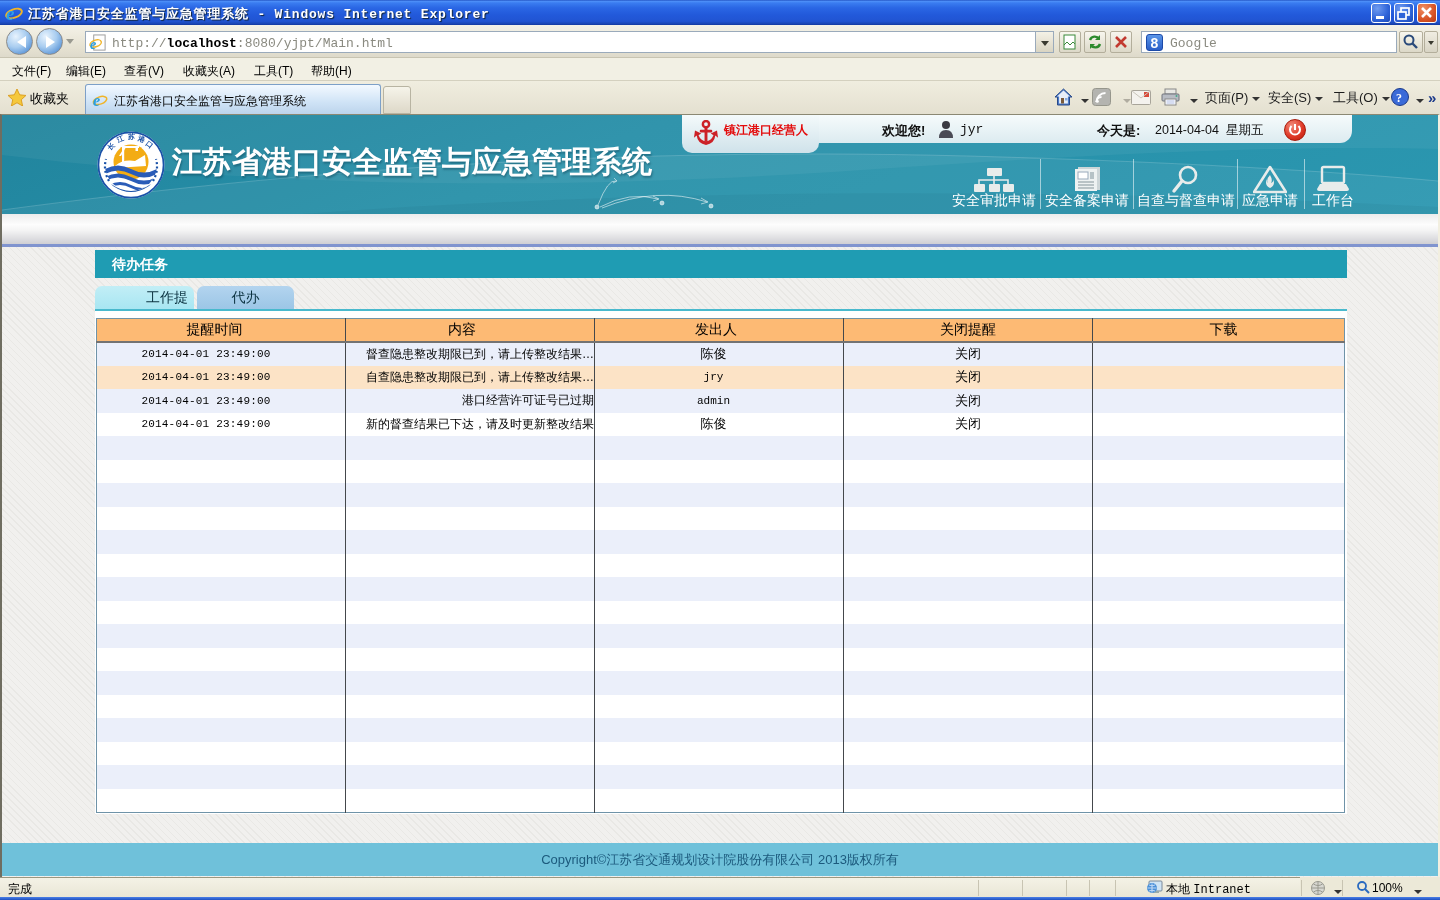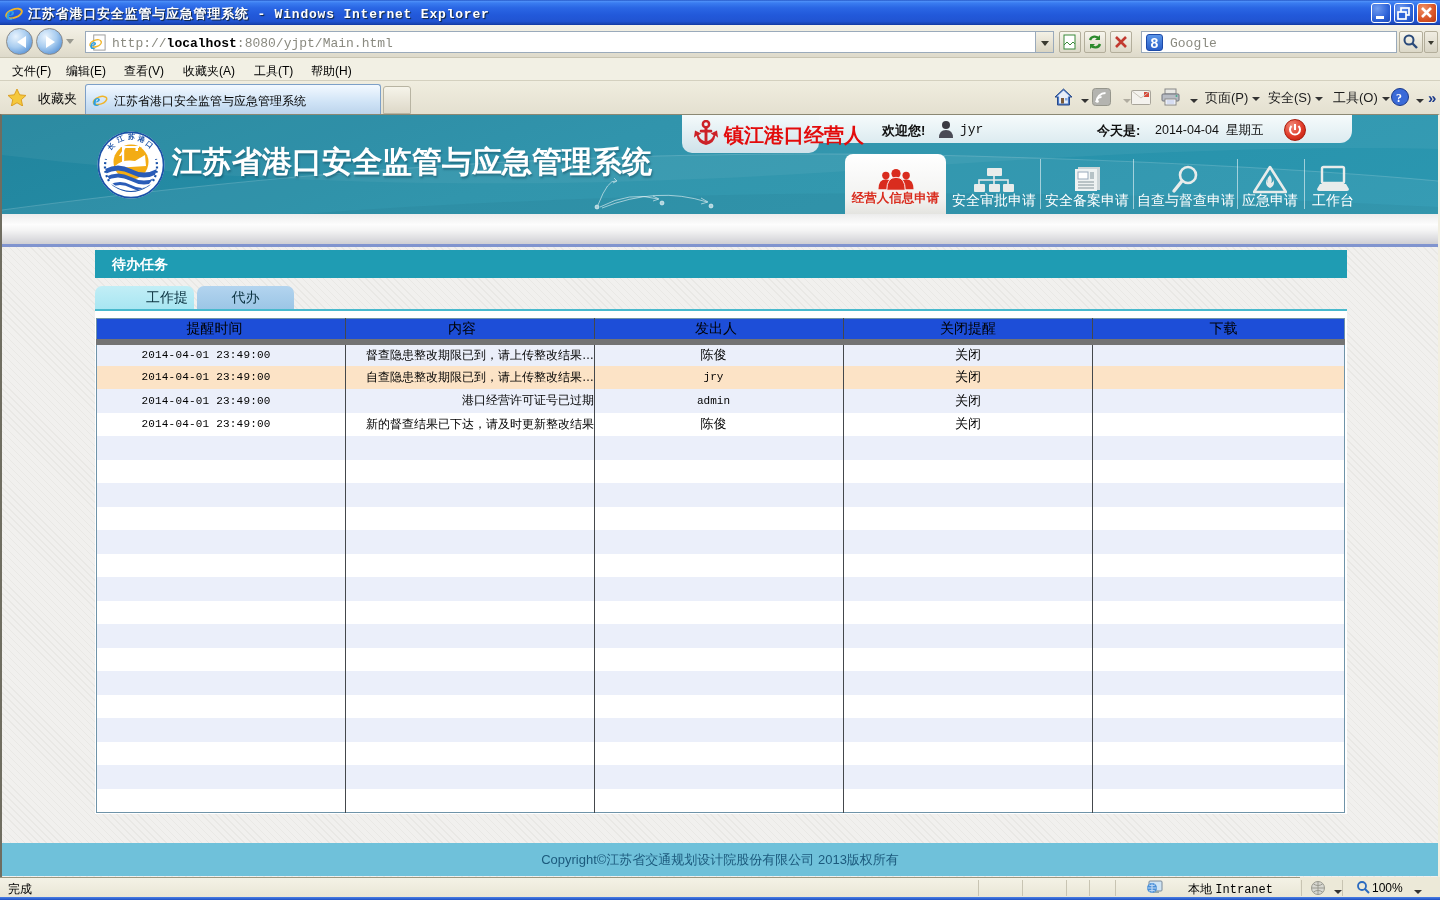--- a/index.html
+++ b/index.html
@@ -36,40 +36,40 @@
 .darr{display:inline-block;width:0;height:0;border:4px solid transparent;border-top:4px solid #333;vertical-align:middle;margin-left:4px;margin-top:4px;}
 
 #page{left:0;top:114px;width:1440px;height:763px;border-left:2px solid #6f6d60;border-right:2px solid #f2efe0;border-top:1px solid #8b8873;overflow:hidden;
 background:repeating-linear-gradient(45deg,#e9e8e5 0 1px,#f1f0ee 1px 5px);}
 #hdr{position:absolute;left:0;top:0;width:1436px;height:99px;background:linear-gradient(160deg,#21849d 0%,#268fa8 40%,#2b97b0 100%);overflow:hidden;}
 #logo{position:absolute;left:95px;top:16px;width:68px;height:68px;}
 #bigtitle{position:absolute;left:170px;top:27px;color:#fff;font-size:30px;font-weight:bold;letter-spacing:0px;text-shadow:1px 2px 2px rgba(0,40,60,.35);white-space:nowrap;}
 
 #ustrip{position:absolute;left:680px;top:0;width:670px;height:28px;background:linear-gradient(180deg,#f6fbfc,#dcebf0);border-radius:0 0 12px 12px;}
 #ribbon{position:absolute;left:680px;top:0;width:137px;height:38px;background:linear-gradient(180deg,#f4fafb,#cfe2ea);border-radius:0 0 10px 10px;}
-#ribbon .rt{position:absolute;left:42px;top:7px;color:#e30b0b;font-weight:bold;font-size:20px;white-space:nowrap;}
+#ribbon .rt{position:absolute;left:42px;top:7px;color:#e30b0b;font-weight:bold;font-size:12px;white-space:nowrap;}
 .ustxt{position:absolute;top:7px;font-size:13px;color:#111;white-space:nowrap;}
 
 #navactive{position:absolute;left:843px;top:39px;width:101px;height:60px;background:linear-gradient(180deg,#ffffff,#f2f2f0 75%,#e4e4e0);border-radius:8px 8px 0 0;}
 .navitm{position:absolute;top:39px;height:60px;color:#fff;font-size:14px;text-align:center;}
 .navitm .lbl{position:absolute;bottom:4px;width:100%;text-align:center;white-space:nowrap;font-size:14px;}
 .navsep{position:absolute;top:44px;width:1px;height:50px;background:rgba(255,255,255,0.55);}
 #navstrip{position:absolute;left:0;top:99px;width:1436px;height:30px;background:linear-gradient(180deg,#ececec 0%,#fdfdfd 35%,#f4f4f4 55%,#cfcfd4 100%);}
 #bluerule{position:absolute;left:0;top:129px;width:1436px;height:3px;background:#8094cf;}
 
 #cbar{position:absolute;left:93px;top:135px;width:1252px;height:28px;background:#1f9cb3;color:#fff;font-weight:bold;font-size:14px;line-height:28px;padding-left:17px;}
 #tab1{position:absolute;left:93px;top:171px;width:99px;height:23px;background:linear-gradient(180deg,#c2eef6,#a8e6f2);border-radius:7px 7px 0 0;text-align:center;font-size:14px;line-height:23px;color:#09303e;padding-left:45px;}
 #tab2{position:absolute;left:195px;top:171px;width:97px;height:23px;background:linear-gradient(180deg,#b3d4ef,#9cc6e6);border-radius:7px 7px 0 0;text-align:center;font-size:14px;line-height:23px;color:#09303e;}
 #cyanrule{position:absolute;left:93px;top:194px;width:1252px;height:2px;background:#49b9cd;}
 #whiteblk{position:absolute;left:93px;top:196px;width:1252px;height:503px;background:#fff;}
 table{border-collapse:collapse;table-layout:fixed;}
 #tbl{position:absolute;left:1px;top:7px;width:1249px;border:1px solid #6f93a8;}
 #tbl td{border-left:1px solid #44484c;height:23.5px;font-size:13px;text-align:center;overflow:hidden;white-space:nowrap;}
 #tbl td:first-child{border-left:none;}
-#tbl .hd td{background:#1d4ed8;border-bottom:6px solid #737373;font-size:14px;}
+#tbl .hd td{background:#fdba74;border-bottom:2px solid #737373;font-size:14px;}
 #tbl .r0 td{background:#ebeffa;}
 #tbl .r1 td{background:#ffffff;}
 #tbl .hl td{background:#fce3c6;}
 #tbl td.lft{text-align:right;padding-left:8px;font-size:12px;}
 #tbl td.dt{font-size:11px;letter-spacing:0.2px;padding-right:30px;}
 #tbl td.sm{font-size:11px;padding-right:11px;}
 
 #footer{position:absolute;left:0;top:728px;width:1436px;height:33px;background:#6fc1da;color:#1c5a7d;text-align:center;font-size:13px;line-height:33px;}
 
 #statusbar{left:0;top:877px;width:1300px;height:20px;background:linear-gradient(180deg,#f4f2e6,#e9e6d6);border-top:1px solid #9b9780;font-size:12px;}
@@ -142,21 +142,21 @@
     <span style="left:124px">查看(V)</span>
     <span style="left:183px">收藏夹(A)</span>
     <span style="left:254px">工具(T)</span>
     <span style="left:311px">帮助(H)</span>
 </div>
 
 <div class="abs" id="tabrow">
   <svg class="abs" style="left:8px;top:8px" width="18" height="17" viewBox="0 0 20 19">
       <path d="M10 0 L13 6.5 20 7.2 14.8 12 16.3 19 10 15.4 3.7 19 5.2 12 0 7.2 7 6.5 Z" fill="#f5c83c" stroke="#d89a1c" stroke-width="1"></path>
     </svg>
-  <span class="abs" style="left:30px;top:9px;font-size:13px;margin-left:8px;">收藏夹</span>
+  <span class="abs" style="left:30px;top:9px;font-size:13px;">收藏夹</span>
   <div id="favtab">
     <svg class="abs" style="left:6px;top:6px" width="18" height="18" viewBox="0 0 19 19">
         <ellipse cx="8.5" cy="10" rx="7.4" ry="3.8" fill="none" stroke="#f0b428" stroke-width="1.6" transform="rotate(-20 8.5 10)"></ellipse>
         <text x="1" y="16" font-size="17" font-style="italic" font-weight="bold" fill="#2a9fe0" font-family="Liberation Serif,serif">e</text>
       </svg>
     <span class="abs" style="left:28px;top:8px;">江苏省港口安全监管与应急管理系统</span>
   </div>
   <div id="newtab"></div>
   <svg class="abs" style="left:1054px;top:7px" width="19" height="18" viewBox="0 0 19 18">
       <path d="M9.5 1 L18 9 H15.5 V17 H3.5 V9 H1 Z" fill="#4a7ac8" stroke="#2a4a88"></path>
@@ -267,31 +267,20 @@
   </div>
   <div id="ribbon">
     <svg class="abs" style="left:11px;top:5px" width="26" height="27" viewBox="0 0 24 26" fill="#cc2127">
       <circle cx="12" cy="4" r="3" fill="none" stroke="#cc2127" stroke-width="2.4"></circle>
       <rect x="10.6" y="7" width="2.8" height="14"></rect>
       <rect x="6" y="9.5" width="12" height="2.6" rx="1"></rect>
       <path d="M12 24 q-8 -1 -9 -9 l-2.6 2 l1 -7 l6 3 l-2.6 1.6 q2 5 7.2 6 q5.2 -1 7.2 -6 l-2.6 -1.6 l6 -3 l1 7 l-2.6 -2 q-1 8 -9 9 Z"></path>
     </svg>
     <span class="rt">镇江港口经营人</span>
   </div>
-  <div id="navactive">
-    <svg class="abs" style="left:31px;top:15px" width="40" height="24" viewBox="0 0 42 26" fill="#d92c1e">
-      <circle cx="10" cy="7" r="4"></circle>
-        <path d="M2 22 q0 -11 8 -11 q8 0 8 11 Z"></path>
-      <circle cx="32" cy="7" r="4"></circle>
-        <path d="M24 22 q0 -11 8 -11 q8 0 8 11 Z"></path>
-      <circle cx="21" cy="5" r="5"></circle>
-        <path d="M11 23 q0 -14 10 -14 q10 0 10 14 Z" stroke="#fff" stroke-width="1"></path>
-    </svg>
-    <div style="position:absolute;bottom:7px;width:100%;text-align:center;color:#d92c1e;font-weight:bold;font-size:12.5px;white-space:nowrap;">经营人信息申请</div>
-  </div>
   <div class="navitm" style="left:946px;width:92px;">
     <svg style="margin-top:13px" width="44" height="26" viewBox="0 0 44 26">
         <g fill="#e8eceb">
           <rect x="15" y="1" width="15" height="8" rx="1"></rect>
           <rect x="2" y="17" width="11" height="8" rx="1"></rect>
           <rect x="17" y="17" width="11" height="8" rx="1"></rect>
           <rect x="31" y="17" width="11" height="8" rx="1"></rect>
         </g>
         <path d="M22 9 v4 M7 17 v-4 h29 v4 M22 13 v4" stroke="#e8eceb" fill="none" stroke-width="1.6"></path>
       </svg>
@@ -511,21 +500,21 @@
     <span class="abs" style="left:1089px;top:2px;width:1px;height:16px;background:#c8c4b2;"></span>
     <span class="abs" style="left:1115px;top:2px;width:1px;height:16px;background:#c8c4b2;"></span>
     <span class="abs" style="left:1301px;top:2px;width:1px;height:16px;background:#c8c4b2;"></span>
     <span class="abs" style="left:1342px;top:2px;width:1px;height:16px;background:#c8c4b2;"></span>
   <svg class="abs" style="left:1146px;top:1px" width="17" height="17" viewBox="0 0 17 17">
       <rect x="3" y="2" width="13" height="10" rx="1" fill="#cfe4f4" stroke="#7a8a9a"></rect>
       <rect x="6" y="12" width="7" height="2" fill="#9aa"></rect>
       <circle cx="6" cy="9" r="5" fill="#4a90d8"></circle>
       <path d="M1.5 9 h9 M6 4.5 v9 M3 6 a6 6 0 0 0 6 0 M3 12 a6 6 0 0 1 6 0" stroke="#dceafc" stroke-width="0.8" fill="none"></path>
     </svg>
-  <span class="abs" style="left:1166px;top:3px;margin-left:22px;">本地 <span class="mono">Intranet</span></span>
+  <span class="abs" style="left:1166px;top:3px;">本地 <span class="mono">Intranet</span></span>
   <svg class="abs" style="left:1310px;top:2px" width="16" height="16" viewBox="0 0 16 16">
       <circle cx="8" cy="8" r="6.5" fill="#d8d8d2" stroke="#9a9a90"></circle>
       <path d="M2 8 h12 M8 1.5 v13 M3.5 4 a8 8 0 0 0 9 0 M3.5 12 a8 8 0 0 1 9 0" stroke="#9a9a90" fill="none"></path>
     </svg>
     <span class="darr abs" style="left:1330px;top:8px"></span>
   <svg class="abs" style="left:1356px;top:2px" width="15" height="15">
       <circle cx="6" cy="6" r="4" fill="none" stroke="#2a6ac0" stroke-width="1.8"></circle>
       <path d="M9 9 L13 13" stroke="#2a6ac0" stroke-width="2"></path>
     </svg>
   <span class="abs" style="left:1372px;top:3px;">100%</span>

